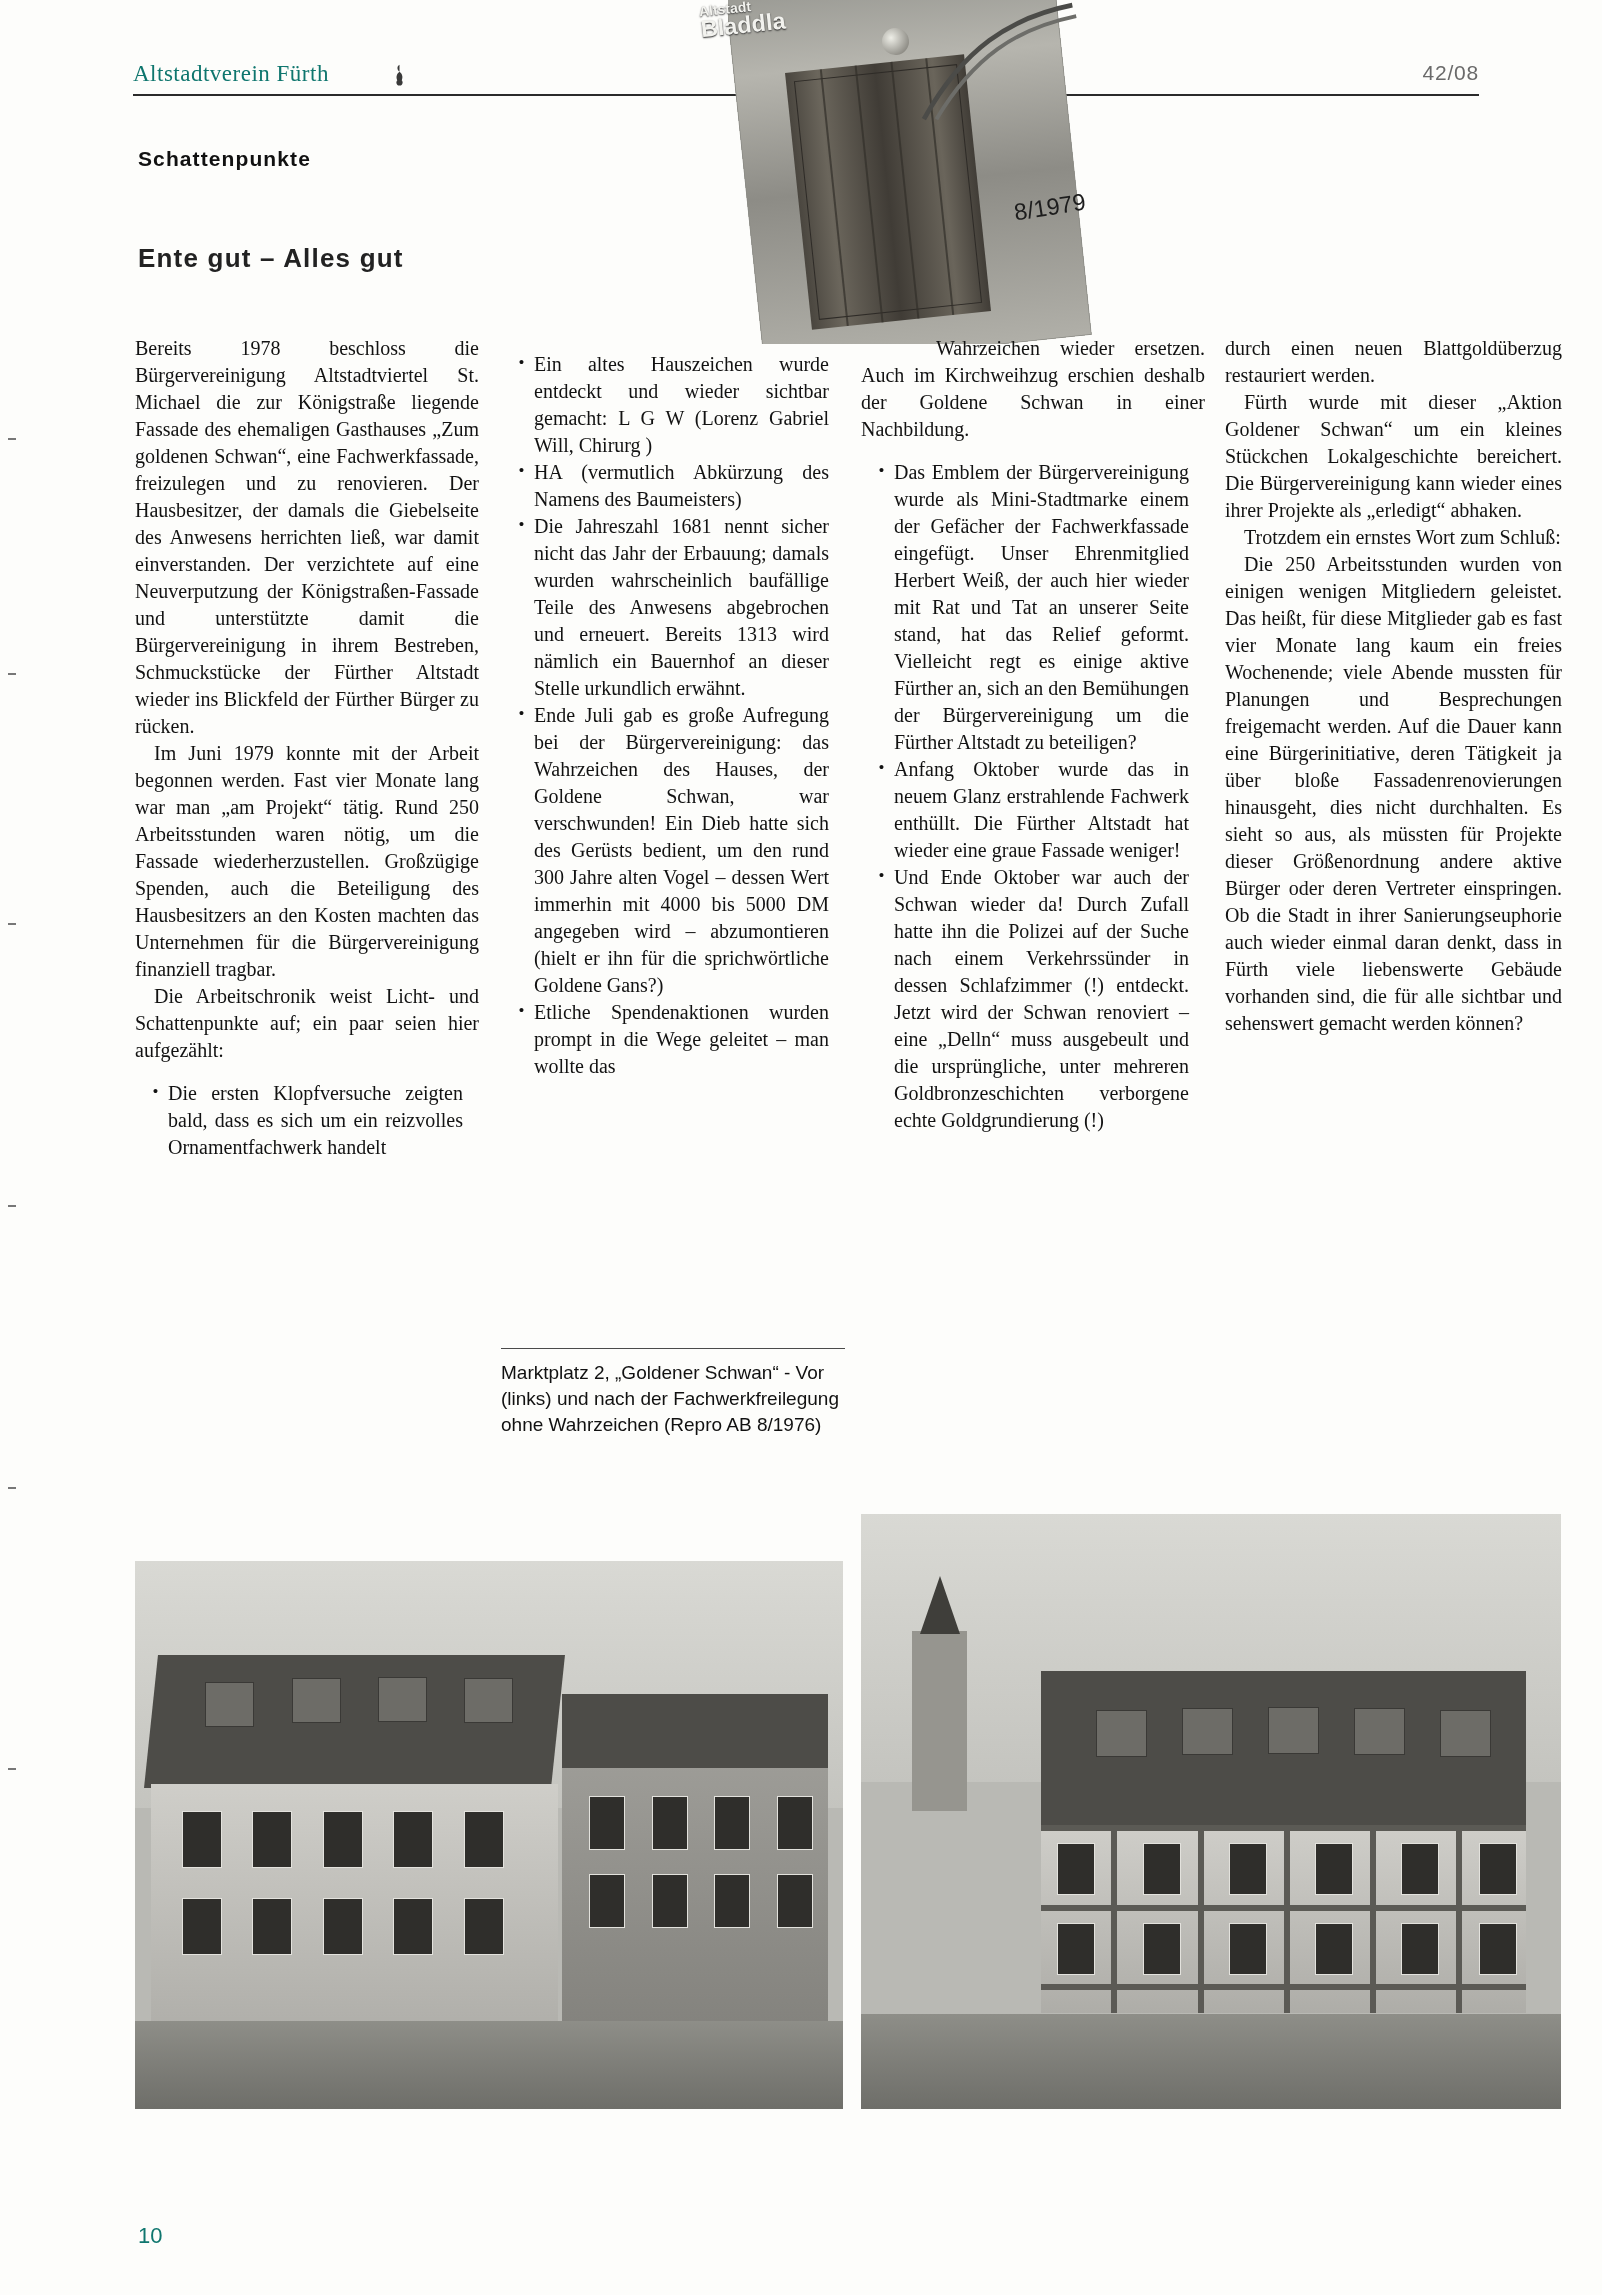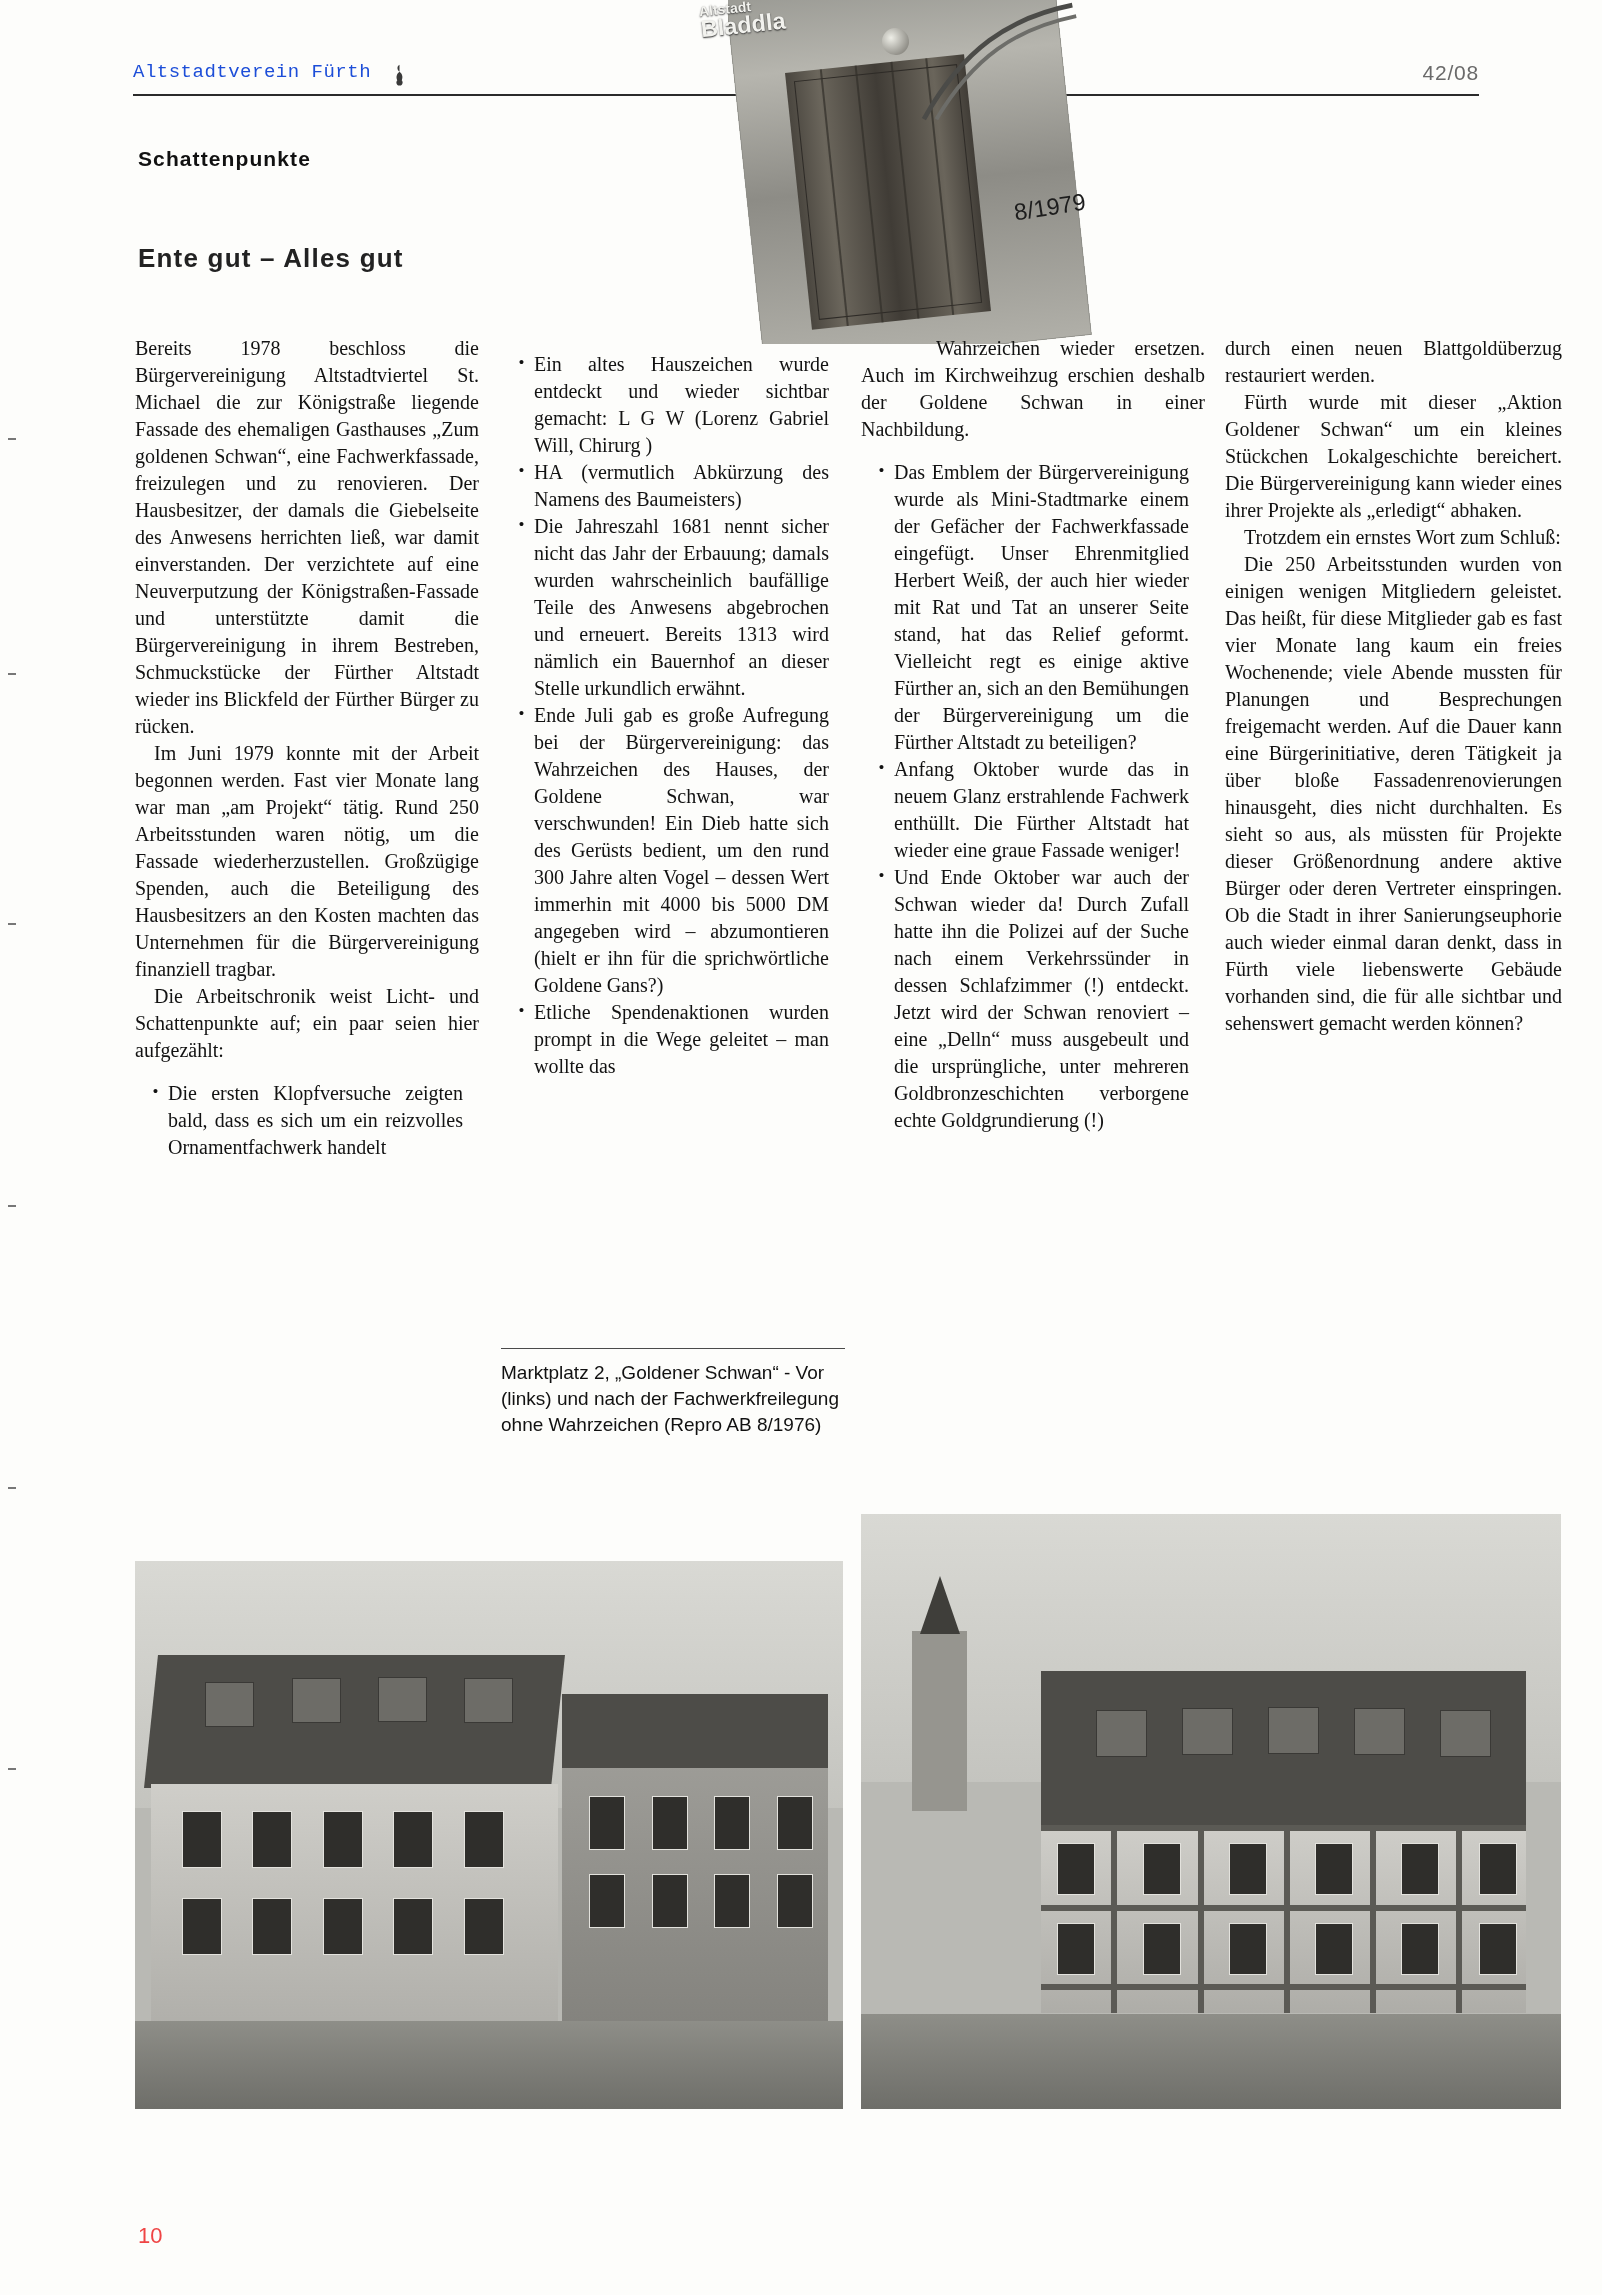--- a/index.html
+++ b/index.html
@@ -16,22 +16,22 @@
     left:0;top:0;width:1603px;height:2295px;
     background:#fdfdfb;
   }
   
   .runhead{
     position:absolute;
     left:133px;top:61px;width:1346px;height:31px;
   }
   .runhead .left{
     position:absolute;left:0;top:0;
-    font-family:Liberation Mono, monospace;
-    font-size:19px;letter-spacing:0.5px;color:#1d4ed8;
+    font-family:Liberation Serif, serif;
+    font-size:23px;letter-spacing:0.5px;color:#0f766e;
   }
   .runhead .right{
     position:absolute;right:0;top:0;
     font-family:"Liberation Sans", sans-serif;
     font-size:21px;letter-spacing:0.8px;color:#6a6a6a;
   }
   .runhead .swan-mark{
     position:absolute;left:258px;top:1.6px;
     width:17px;height:23.5px;
   }
@@ -169,21 +169,21 @@
     position:absolute;left:50%;top:-55px;transform:translateX(-50%);
     width:0;height:0;border-left:20.3px solid transparent;border-right:20.3px solid transparent;
     border-bottom:58px solid #3f3e3a;
   }
   .timber{
     position:absolute;background:#5b5a55;
   }
   .folio{
     position:absolute;left:138px;top:2223px;
     font-family:"Liberation Sans", sans-serif;
-    font-size:22px;color:#ef4444;text-align:right;
+    font-size:22px;color:#0f766e;text-align:right;
   }
   .edge-marks{
     position:absolute;left:7.8px;top:438px;width:11px;height:1409px;
   }
   .edge-marks span{
     position:absolute;left:0;width:7.8px;height:1.6px;background:#777;
   }
 </style>
 </head>
 <body>

